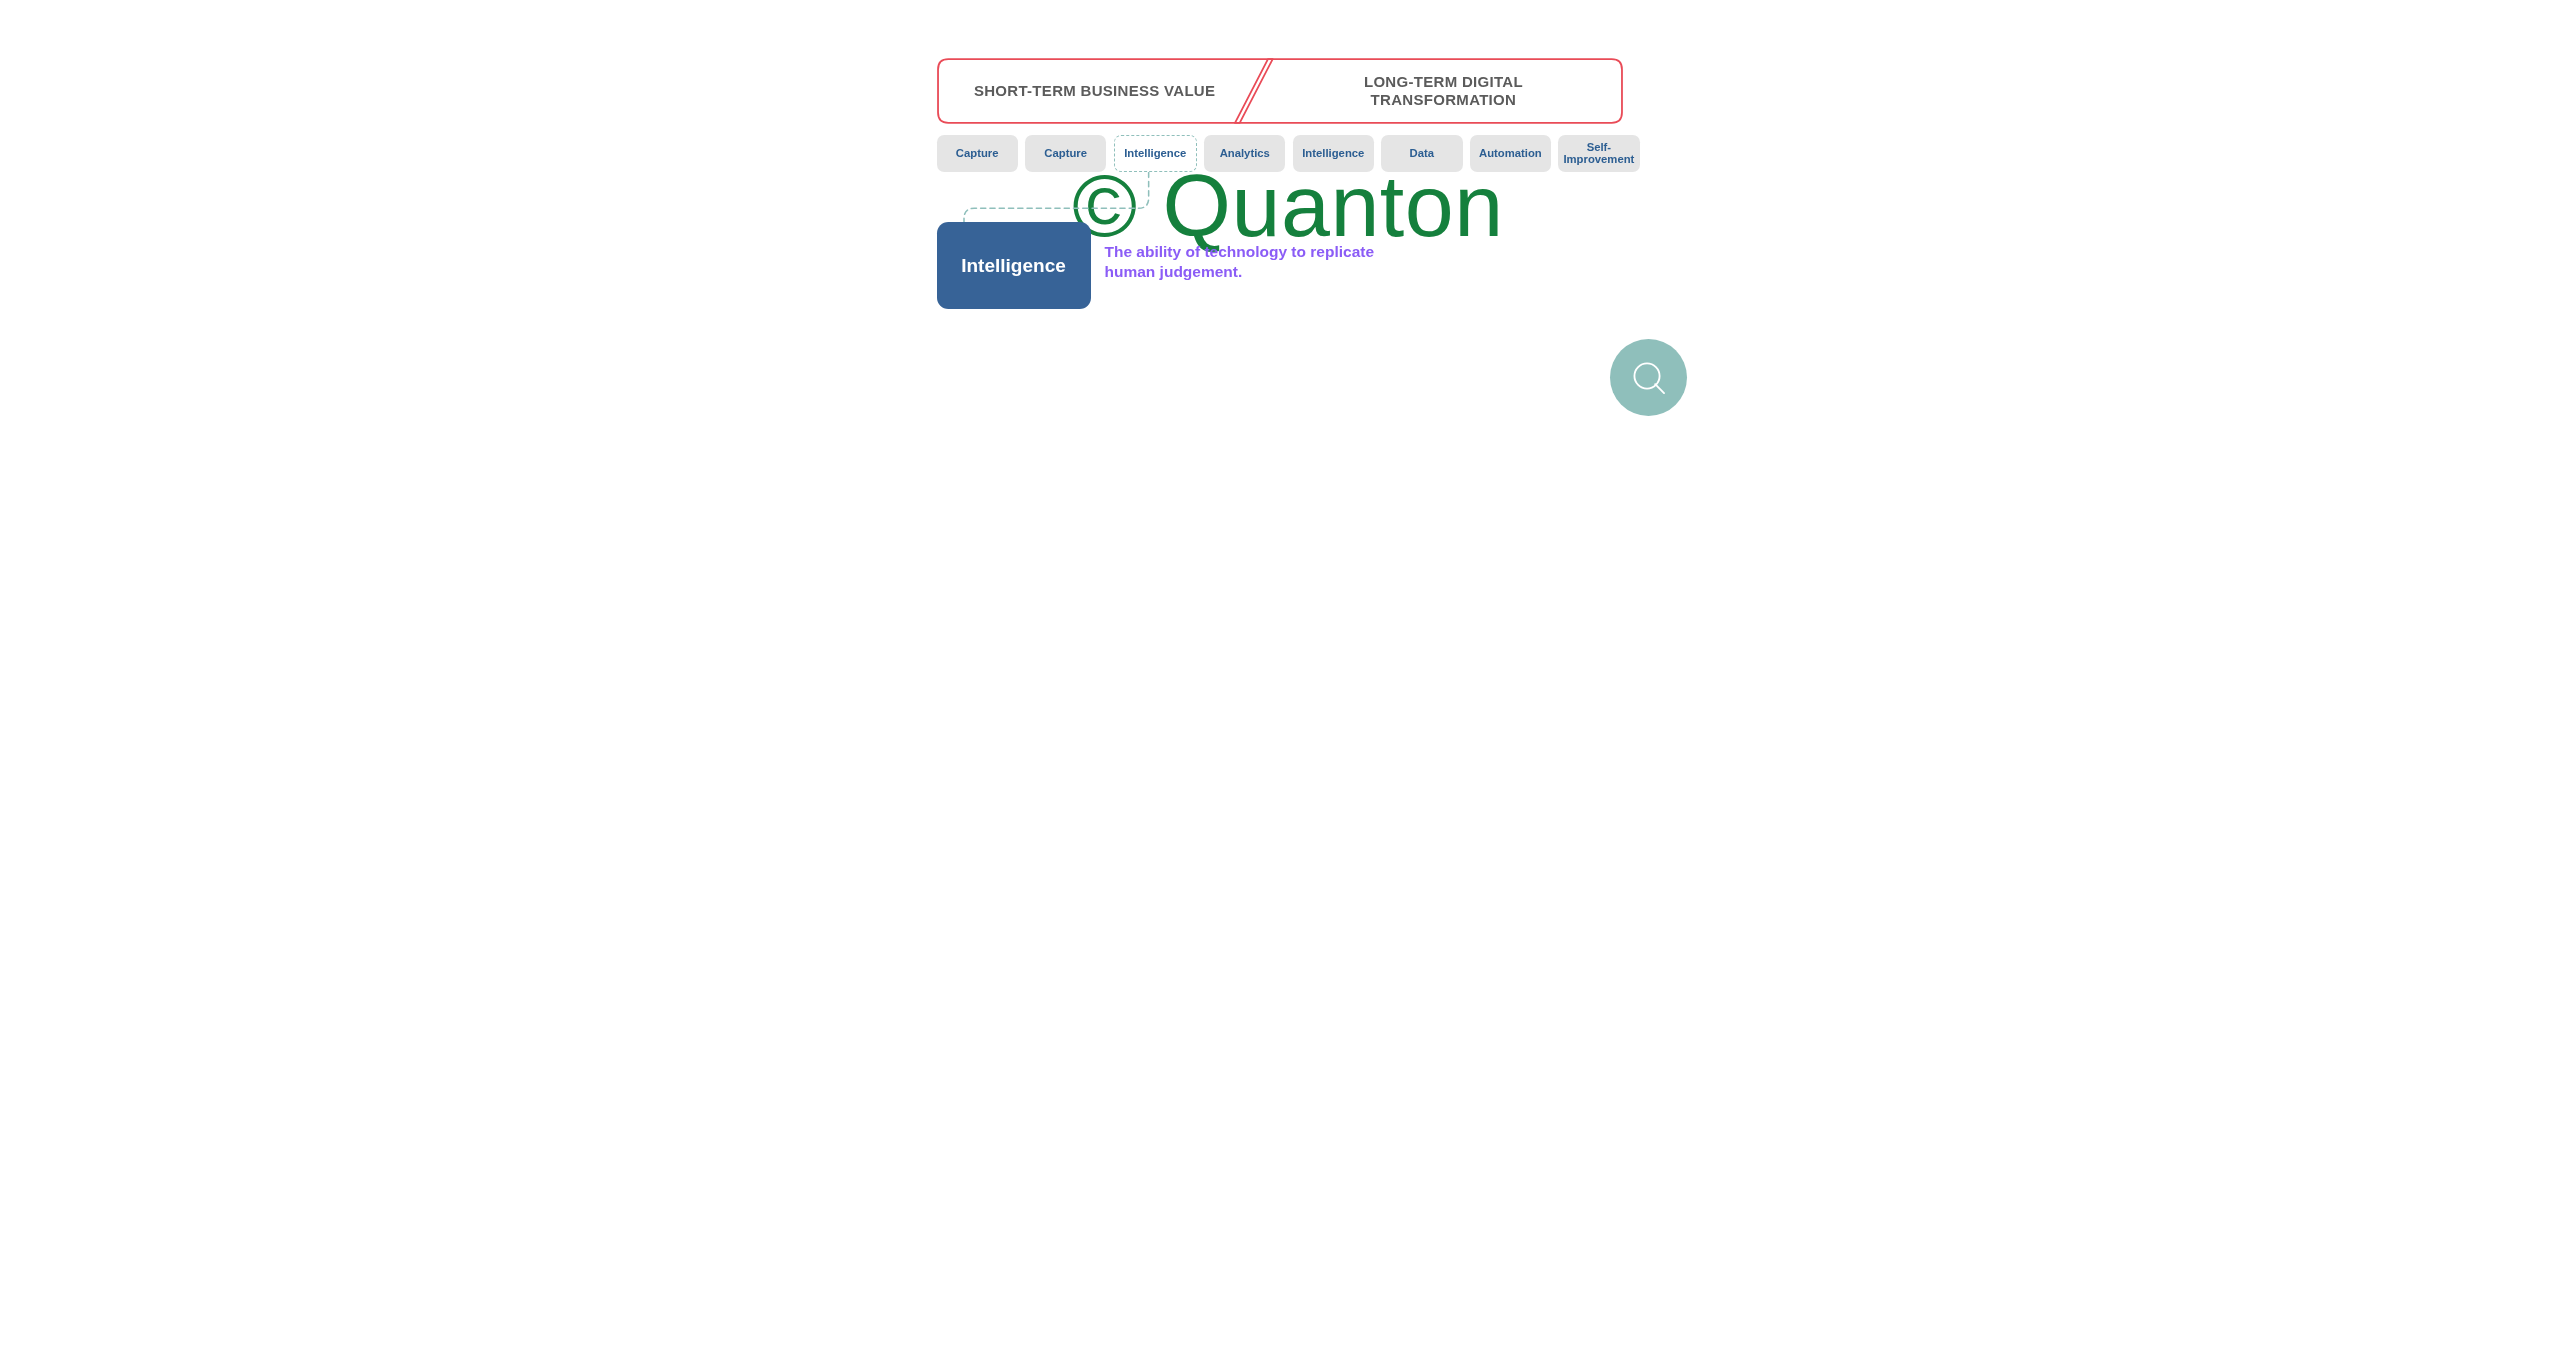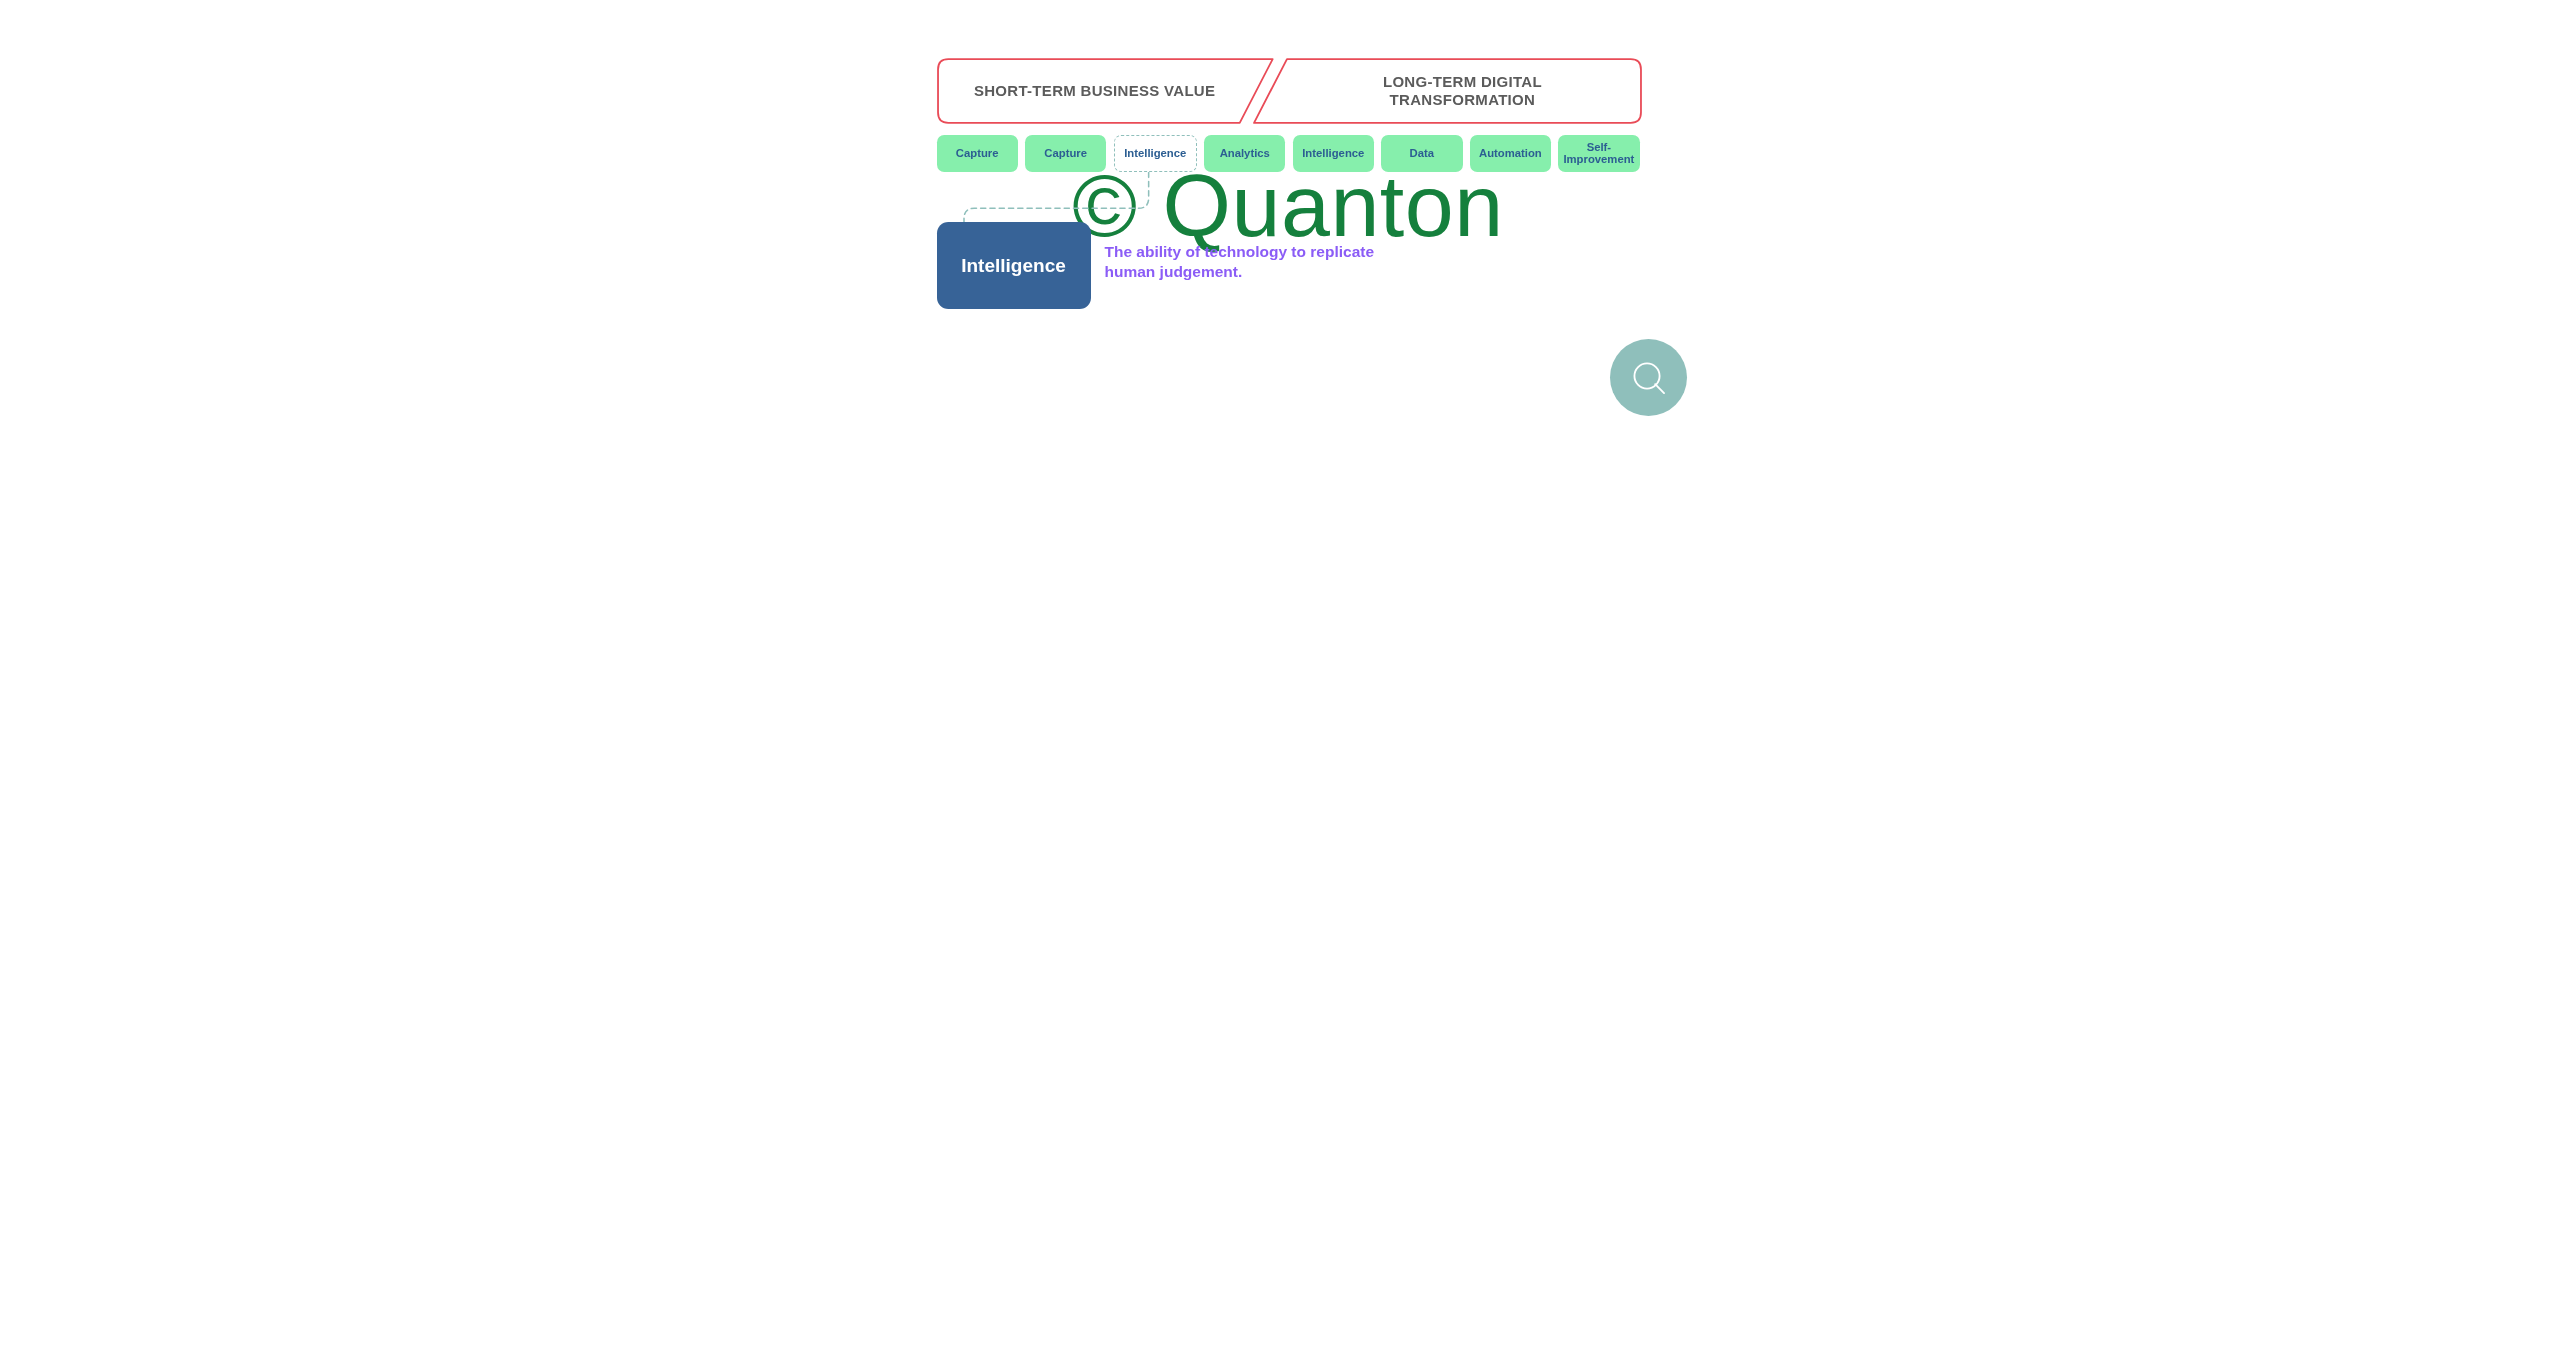--- a/index.html
+++ b/index.html
@@ -41,21 +41,21 @@
     width: 703px;
     height: 67px;
     z-index: 3;
   }
   .header-shape-left, .header-shape-right {
     position: absolute;
     top: 0;
     height: 66px;
   }
   .header-shape-left { left: 0; width: 347px; }
-  .header-shape-right { left: 316px; width: 389px; }
+  .header-shape-right { left: 297px; width: 389px; }
   .header-shape-left svg, .header-shape-right svg {
     width: 100%; height: 100%;
     overflow: visible;
   }
   .header-label {
     position: absolute;
     top: 0; left: 0; width: 100%; height: 100%;
     display: flex;
     align-items: center;
     justify-content: center;
@@ -76,21 +76,21 @@
     top: 135px;
     left: 35px;
     width: 703px;
     display: flex;
     gap: 7.2px;
     z-index: 3;
   }
   .pill {
     flex: 1 1 0;
     height: 37px;
-    background: #86efac;
+    background: #e5e5e5;
     border-radius: 7.2px;
     display: flex;
     align-items: center;
     justify-content: center;
     color: #2c5e92;
     font-weight: 700;
     font-size: 11.3px;
     text-align: center;
     line-height: 1.05;
     padding: 0 3.1px;

